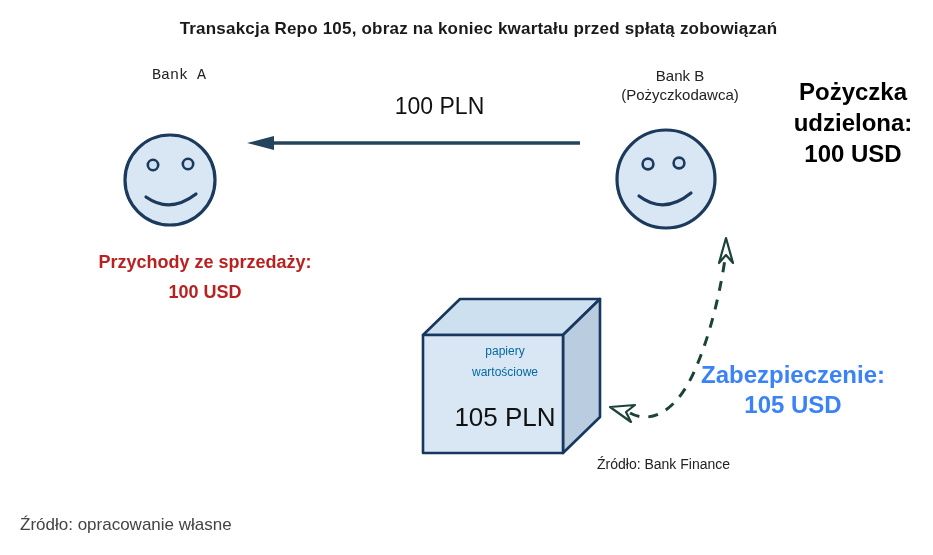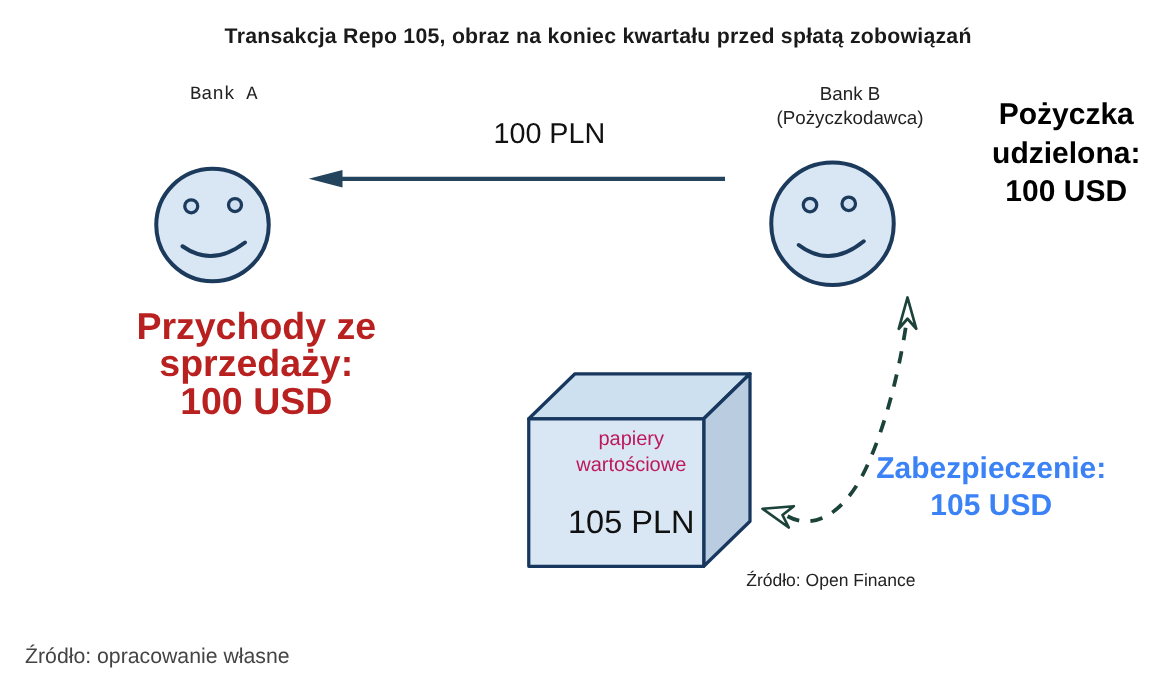--- a/index.html
+++ b/index.html
@@ -12,25 +12,25 @@
     left:0;top:19px;width:933px;text-align:center;
     font-size:17px;font-weight:bold;color:#1a1a1a;letter-spacing:.2px;
   }
   .bank-label{ text-align:center;font-size:15px;color:#222;line-height:19px;}
   .bank-a-label{left:67px;top:66px;width:200px;font-family:Liberation Mono, monospace;}
   .bank-b-label{left:568px;top:66px;width:200px;}
   .cash-amount{left:330px;top:93px;width:195px;text-align:center;font-size:23px;color:#111;}
   .loan-label{left:756px;top:76px;width:170px;text-align:center;
     font-size:24px;font-weight:bold;line-height:31px;color:#000;}
   .proceeds-label{left:18px;top:247px;width:350px;text-align:center;
-    font-size:30px;font-weight:bold;line-height:30px;color:#b92121;}
+    font-size:18px;font-weight:bold;line-height:30px;color:#b92121;}
   .collateral-label{left:666px;top:360px;width:230px;text-align:center;
     font-size:24px;font-weight:bold;line-height:30px;color:#3b82f6;}
   .box-text{left:428px;top:341px;width:130px;text-align:center;
-    font-size:16px;line-height:21px;color:#be185d;}
+    font-size:12px;line-height:21px;color:#0369a1;}
   .box-value{left:428px;top:402px;width:130px;text-align:center;
     font-size:26px;color:#111;}
   .diagram-source{left:585px;top:456px;width:220px;font-size:14px;color:#222;}
   .page-source{left:8px;top:515px;width:400px;font-size:17px;color:#444;}
   svg{position:absolute;left:0;top:0;}
 </style>
 </head>
 <body>
 
 <div class="canvas">
@@ -97,17 +97,17 @@
     <div>papiery</div>
     <div>wartościowe</div>
   </div>
   <div class="abs box-value">105 PLN</div>
 
   <div class="abs collateral-label">
     <div>Zabezpieczenie:</div>
     <div>105 USD</div>
   </div>
 
-  <div class="abs diagram-source">Źródło: Open Finance</div>
+  <div class="abs diagram-source">Źródło: Bank Finance</div>
 
   <div class="abs page-source">Źródło: opracowanie własne</div>
 
 </div>
 
 </body></html>

